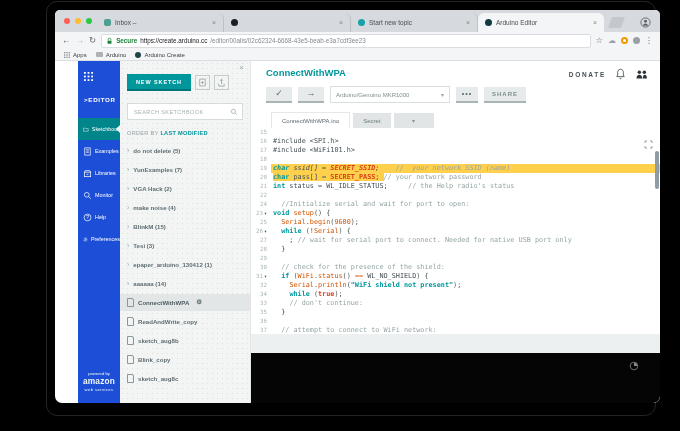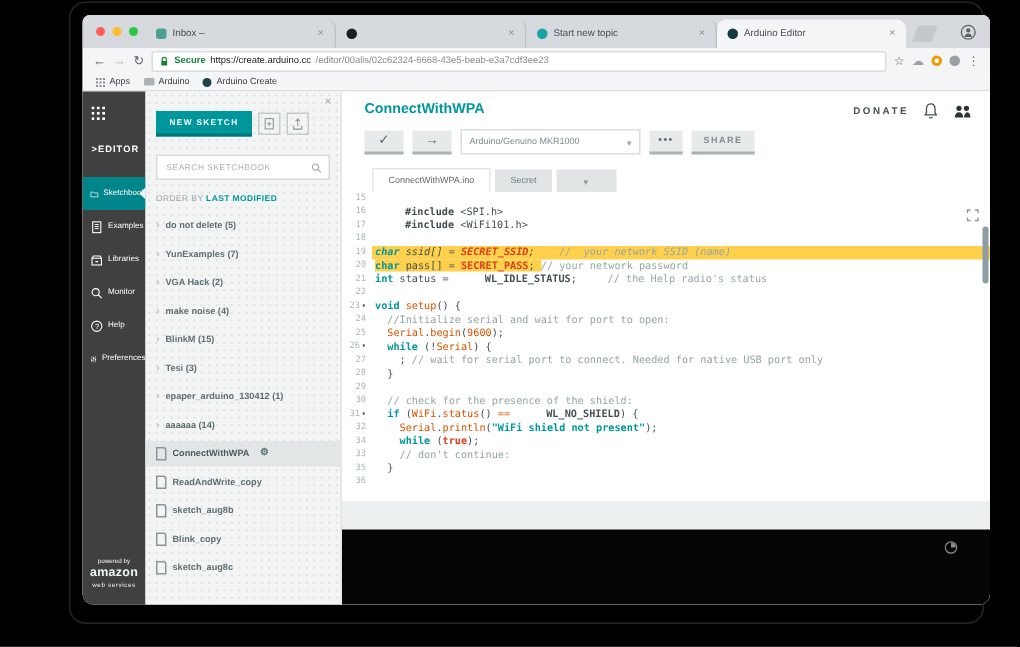--- a/index.html
+++ b/index.html
@@ -37,21 +37,21 @@
   .menu-dots{color:#5F6368;font-size:8px;line-height:8px;}
 
   .bookmarks{height:11px;background:#F4F5F6;border-bottom:1px solid #DCDFE2;display:flex;align-items:center;gap:9px;padding:0 9px;font-size:6px;color:#3C4043;}
   .bm{display:flex;align-items:center;gap:3px;}
   .bm-folder{width:7px;height:5px;background:#ADB2B7;border-radius:1px;position:relative;}
   .bm-circle{width:6px;height:6px;border-radius:50%;background:#1E444A;}
 
   
   .content{display:flex;height:343px;}
 
-  .sidenav{width:42px;background:#404040;display:flex;flex-direction:column;position:relative;flex:none;}
+  .sidenav{width:42px;background:#1d4ed8;display:flex;flex-direction:column;position:relative;flex:none;margin-left:23px;}
   .apps-grid{margin:6px 0 0 6px;}
   .logo{margin:11px 0 0 6px;font-size:6.2px;font-weight:bold;letter-spacing:0.7px;color:#fff;white-space:nowrap;}
   .logo .mark{font-weight:bold;}
   .menu{margin-top:15px;}
   .menu-item{height:22px;display:flex;align-items:center;gap:3px;padding-left:5px;font-size:5.4px;color:#fff;position:relative;cursor:pointer;}
   .menu-item.active{background:#00858B;}
   .menu-item.active::after{content:"";position:absolute;right:0;top:50%;margin-top:-4px;border:4px solid transparent;border-right:4px solid #F3F5F5;}
   .aws{margin-top:auto;padding:0 2px 12px;text-align:center;color:#EDF8F8;line-height:1.25;}
   .aws .p{font-size:4.2px;}
   .aws .b{font-size:8.3px;font-weight:bold;letter-spacing:0.2px;}
@@ -91,21 +91,21 @@
   .ftab-caret{width:20px;justify-content:center;color:#8A9699;}
 
   .code{position:absolute;top:67px;left:0;right:0;height:206px;overflow:hidden;font-family:"DejaVu Sans Mono",monospace;font-size:6.8px;}
   .cl{display:flex;height:9px;line-height:9px;white-space:pre;}
   .cl .g{width:16px;flex:none;text-align:right;color:#A9B6B9;font-size:5.8px;padding-right:4px;}
   .fold{color:#434F54;font-size:5px;margin-left:1px;}
   .lc{flex:1;white-space:pre;padding-left:2px;}
   .hlf .lc{background:#FFD04B;font-style:italic;}
   .hlp{background:#FFD04B;}
   .tk-p{color:#434F54;}
-  .tk-b{color:#434F54;font-weight:bold;margin-left:20px;}
+  .tk-b{color:#434F54;font-weight:normal;}
   .tk-k{color:#00979C;font-weight:bold;}
   .tk-d{color:#D9411E;font-weight:bold;}
   .tk-f{color:#D35400;}
   .tk-s{color:#00979C;font-weight:bold;}
   .tk-n{color:#D35400;}
   .tk-c{color:#95A5A6;}
   .expand{position:absolute;top:74px;right:7px;}
   .vscroll{position:absolute;top:90px;right:1px;width:4px;height:38px;background:#8E9CA3;border-radius:2px;}
   .strip{position:absolute;left:0;right:0;bottom:51px;height:19px;background:#EDF0F0;}
   .console{position:absolute;left:0;right:0;bottom:0;height:51px;background:#050505;}
@@ -392,34 +392,35 @@
         <div class="code">
           <div>
               <div class="cl"><span class="g">15</span><span class="lc"></span></div>
               <div class="cl"><span class="g">16</span><span class="lc"><span class="tk-b">#include </span><span class="tk-p">&lt;SPI.h&gt;</span></span></div>
               <div class="cl"><span class="g">17</span><span class="lc"><span class="tk-b">#include </span><span class="tk-p">&lt;WiFi101.h&gt;</span></span></div>
               <div class="cl"><span class="g">18</span><span class="lc"></span></div>
               <div class="cl hlf"><span class="g">19</span><span class="lc"><span class="tk-k">char</span><span class="tk-p"> ssid[] = </span><span class="tk-d">SECRET_SSID</span><span class="tk-p">;</span><span class="tk-c">    //  your network SSID (name)</span></span></div>
               <div class="cl"><span class="g">20</span><span class="lc"><span class="hlp"><span class="tk-k">char</span><span class="tk-p"> pass[] = </span><span class="tk-d">SECRET_PASS</span><span class="tk-p">; </span></span><span class="tk-c">// your network password</span></span></div>
               <div class="cl"><span class="g">21</span><span class="lc"><span class="tk-k">int</span><span class="tk-p"> status = </span><span class="tk-b">WL_IDLE_STATUS</span><span class="tk-p">;</span><span class="tk-c">     // the Help radio's status</span></span></div>
               <div class="cl"><span class="g">22</span><span class="lc"></span></div>
+              <div class="cl"><span class="g">24</span><span class="lc"><span class="tk-p">  </span><span class="tk-c">//Initialize serial and wait for port to open:</span></span></div>
               <div class="cl"><span class="g">23<span class="fold">▾</span></span><span class="lc"><span class="tk-k">void</span><span class="tk-p"> </span><span class="tk-f">setup</span><span class="tk-p">() {</span></span></div>
-              <div class="cl"><span class="g">24</span><span class="lc"><span class="tk-p">  </span><span class="tk-c">//Initialize serial and wait for port to open:</span></span></div>
               <div class="cl"><span class="g">25</span><span class="lc"><span class="tk-p">  </span><span class="tk-f">Serial</span><span class="tk-p">.</span><span class="tk-f">begin</span><span class="tk-p">(</span><span class="tk-n">9600</span><span class="tk-p">);</span></span></div>
               <div class="cl"><span class="g">26<span class="fold">▾</span></span><span class="lc"><span class="tk-p">  </span><span class="tk-k">while</span><span class="tk-p"> (!</span><span class="tk-f">Serial</span><span class="tk-p">) {</span></span></div>
               <div class="cl"><span class="g">27</span><span class="lc"><span class="tk-p">    ; </span><span class="tk-c">// wait for serial port to connect. Needed for native USB port only</span></span></div>
               <div class="cl"><span class="g">28</span><span class="lc"><span class="tk-p">  }</span></span></div>
               <div class="cl"><span class="g">29</span><span class="lc"></span></div>
               <div class="cl"><span class="g">30</span><span class="lc"><span class="tk-p">  </span><span class="tk-c">// check for the presence of the shield:</span></span></div>
               <div class="cl"><span class="g">31<span class="fold">▾</span></span><span class="lc"><span class="tk-p">  </span><span class="tk-k">if</span><span class="tk-p"> (</span><span class="tk-f">WiFi</span><span class="tk-p">.</span><span class="tk-f">status</span><span class="tk-p">() </span><span class="tk-f">==</span><span class="tk-p"> </span><span class="tk-b">WL_NO_SHIELD</span><span class="tk-p">) {</span></span></div>
               <div class="cl"><span class="g">32</span><span class="lc"><span class="tk-p">    </span><span class="tk-f">Serial</span><span class="tk-p">.</span><span class="tk-f">println</span><span class="tk-p">(</span><span class="tk-s">"WiFi shield not present"</span><span class="tk-p">);</span></span></div>
               <div class="cl"><span class="g">34</span><span class="lc"><span class="tk-p">    </span><span class="tk-k">while</span><span class="tk-p"> (</span><span class="tk-d">true</span><span class="tk-p">);</span></span></div>
               <div class="cl"><span class="g">33</span><span class="lc"><span class="tk-p">    </span><span class="tk-c">// don't continue:</span></span></div>
               <div class="cl"><span class="g">35</span><span class="lc"><span class="tk-p">  }</span></span></div>
               <div class="cl"><span class="g">36</span><span class="lc"></span></div>
+              <div class="cl"><span class="g">37</span><span class="lc"><span class="tk-p">  </span><span class="tk-c">// attempt to connect to WiFi network:</span></span></div>
             </div>
         </div>
 
         <div class="expand">
           <svg width="9" height="9" viewBox="0 0 9 9">
               <path d="M1 3V1h2M6 1h2v2M8 6v2H6M3 8H1V6" fill="none" stroke="#8A9699" stroke-width="0.9"></path>
             </svg>
         </div>
         <div class="vscroll"></div>
         <div class="strip"></div>

